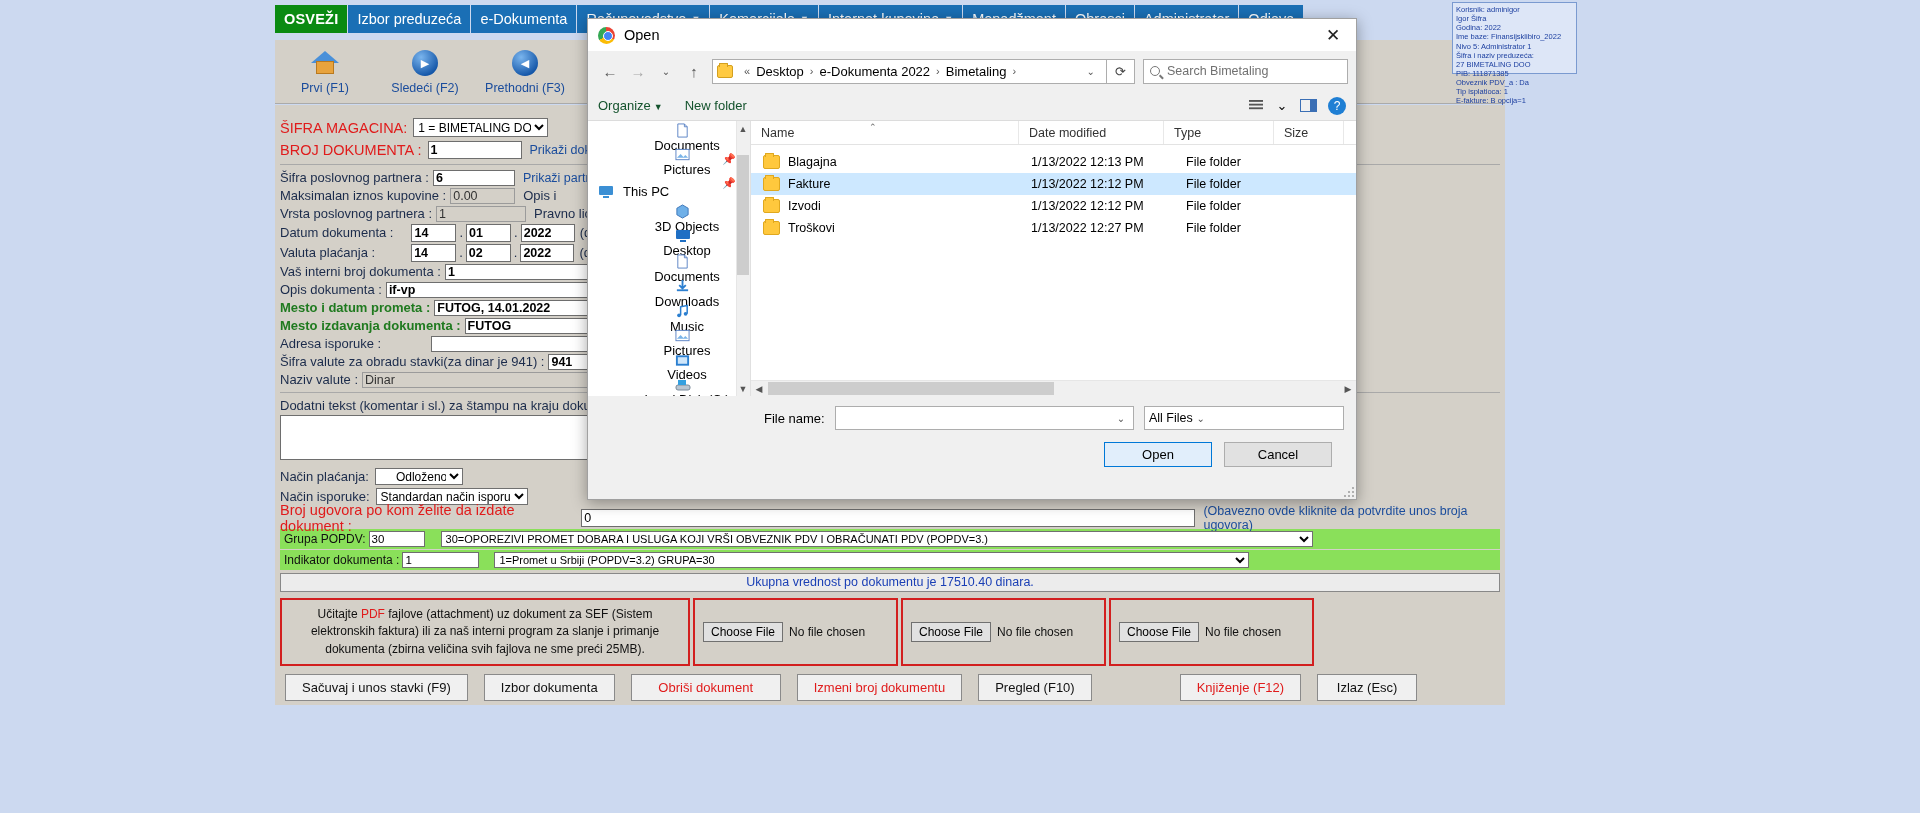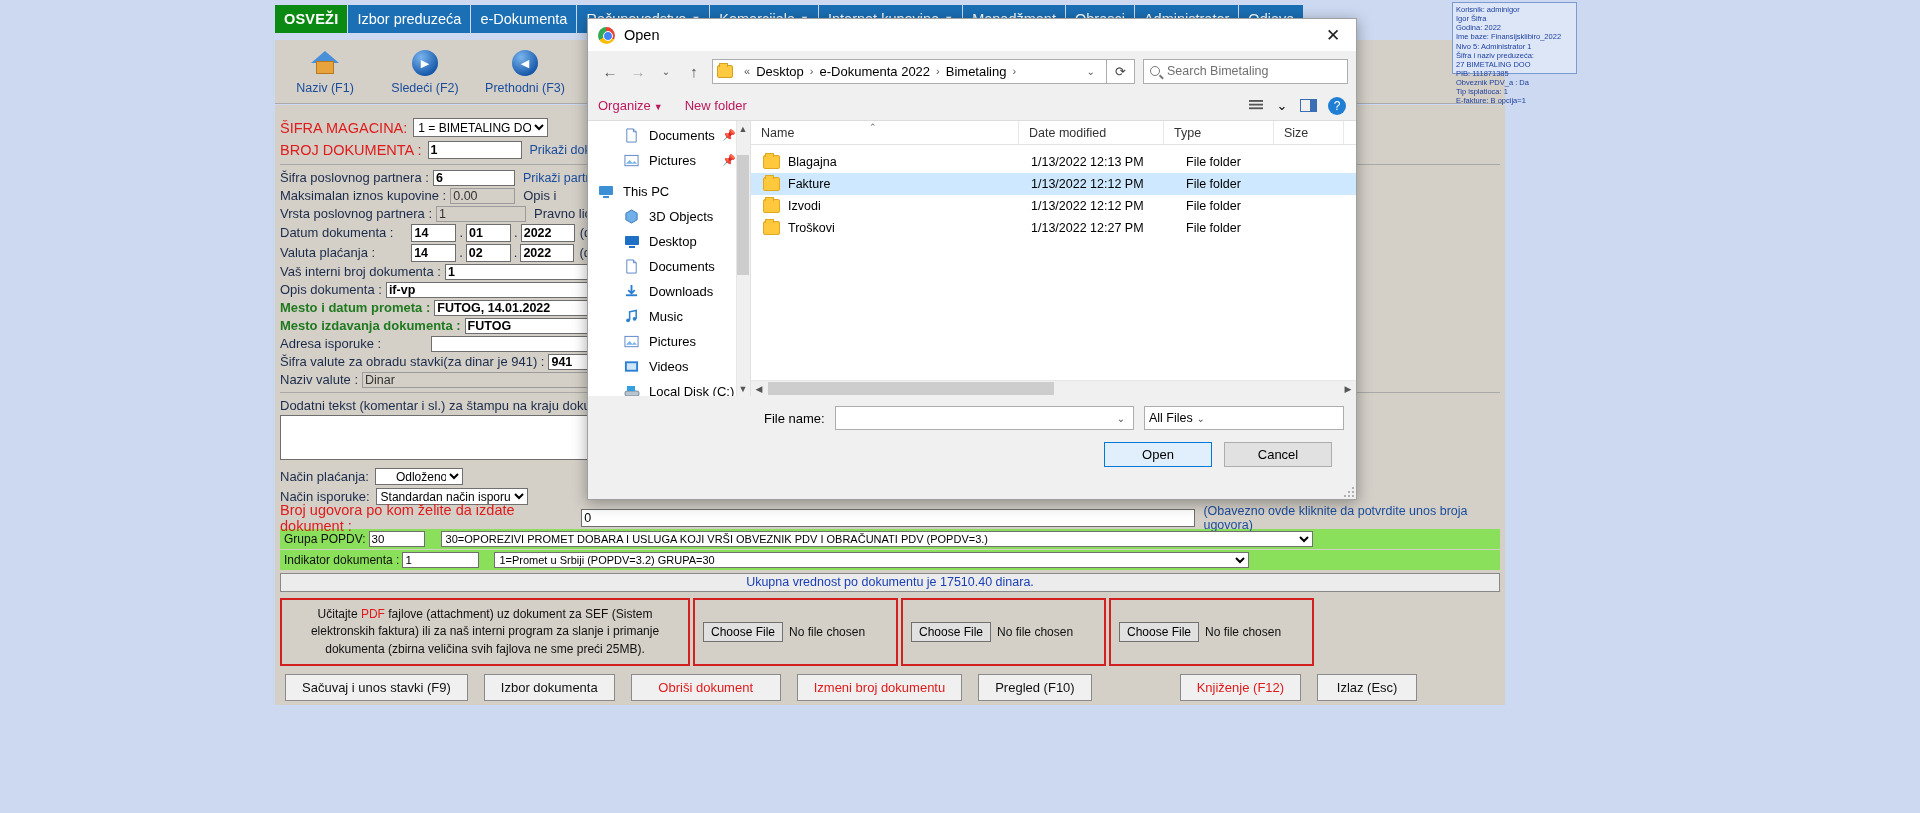--- a/index.html
+++ b/index.html
@@ -122,36 +122,36 @@
   .crumb-drop { margin-left:auto; color:#555; font-size:10px; padding:0 7px; cursor:pointer; }
   .refreshbtn { width:28px;height:25px; border:1px solid #adadad; border-left:0; background:#fff;
      display:flex;align-items:center;justify-content:center;color:#444;font-size:13px;cursor:pointer;}
   .searchbox { width:205px; height:25px; border:1px solid #adadad; background:#fff; margin-left:8px;
      display:flex; align-items:center; padding:0 6px; color:#707070; font-size:12.5px; }
   .mag { width:10px;height:10px;border:1.6px solid #777;border-radius:50%; position:relative; margin-right:7px;}
   .mag::after{content:"";position:absolute;width:5px;height:1.6px;background:#777;transform:rotate(45deg);left:8px;top:9px;}
 
   .dlg-tools { height:30px; display:flex; align-items:center; padding:0 10px; background:#f0f0f0;
      border-bottom:1px solid #dcdcdc; }
-  .tool { font-size:13px; color:#be185d; margin-right:22px; cursor:pointer; }
+  .tool { font-size:13px; color:#14532d; margin-right:22px; cursor:pointer; }
   .tool .c { font-size:9px; margin-left:3px; }
   .viewicons { margin-left:auto; display:flex; align-items:center; gap:10px; }
   .vi { width:20px;height:17px; display:flex; align-items:center; justify-content:center; cursor:pointer;}
   .vi-lines { width:14px;height:11px; background:
      linear-gradient(#555 0 1.5px, transparent 0 3.7px) 0 0/100% 3.7px repeat; }
   .vi-pane { width:17px;height:13px; border:1.5px solid #3b6fb5; }
   .vi-pane i { display:block; width:6px; height:100%; background:#3b6fb5; float:right; }
   .help { width:18px;height:18px;border-radius:50%;background:#1f7fd4;color:#fff;font-size:12px;
      display:flex;align-items:center;justify-content:center; cursor:pointer;}
 
   .dlg-body { display:flex; height:275px; }
   .navpane { width:170px; border-right:1px solid #e0e0e0; background:#fff; position:relative;
      overflow:hidden; padding-top:2px; }
   .np-item { height:25px; display:flex; align-items:center; padding-left:22px; font-size:13px; cursor:pointer;}
-  .np-item.ind { padding-left:36px; }
+  .np-item.ind { padding-left:36px;flex-direction:column; }
   .np-ico { width:17px; height:16px; margin-right:8px; display:flex; align-items:center; }
   .pin { margin-left:auto; margin-right:14px; color:#8a8a8a; font-size:11px; }
   .np-scroll { position:absolute; right:0; top:0; width:14px; height:100%; background:#f0f0f0;
      border-left:1px solid #e6e6e6; }
   .np-thumb { position:absolute; right:1px; top:34px; width:12px; height:120px; background:#cdcdcd; }
   .np-arrow { position:absolute; right:1px; width:12px; height:15px; color:#555; font-size:9px;
      display:flex; align-items:center; justify-content:center; background:#f0f0f0; cursor:pointer; }
 
   .filepane { flex:1; background:#fff; position:relative; }
   .fp-head { height:24px; display:flex; align-items:center; border-bottom:1px solid #e3e3e3;
@@ -232,21 +232,21 @@
   </div>
 
   <div class="toolbar">
     <div class="tb-item">
       <div class="tb-ico">
         <div class="house">
             <div class="roof"></div>
             <div class="body"></div>
           </div>
       </div>
-      <span>Naziv (F1)</span>
+      <span>Prvi (F1)</span>
     </div>
     <div class="tb-item">
       <div class="tb-ico">
           <div class="circ">▶</div>
         </div>
       <span>Sledeći (F2)</span>
     </div>
     <div class="tb-item">
       <div class="tb-ico">
           <div class="circ">◀</div>

